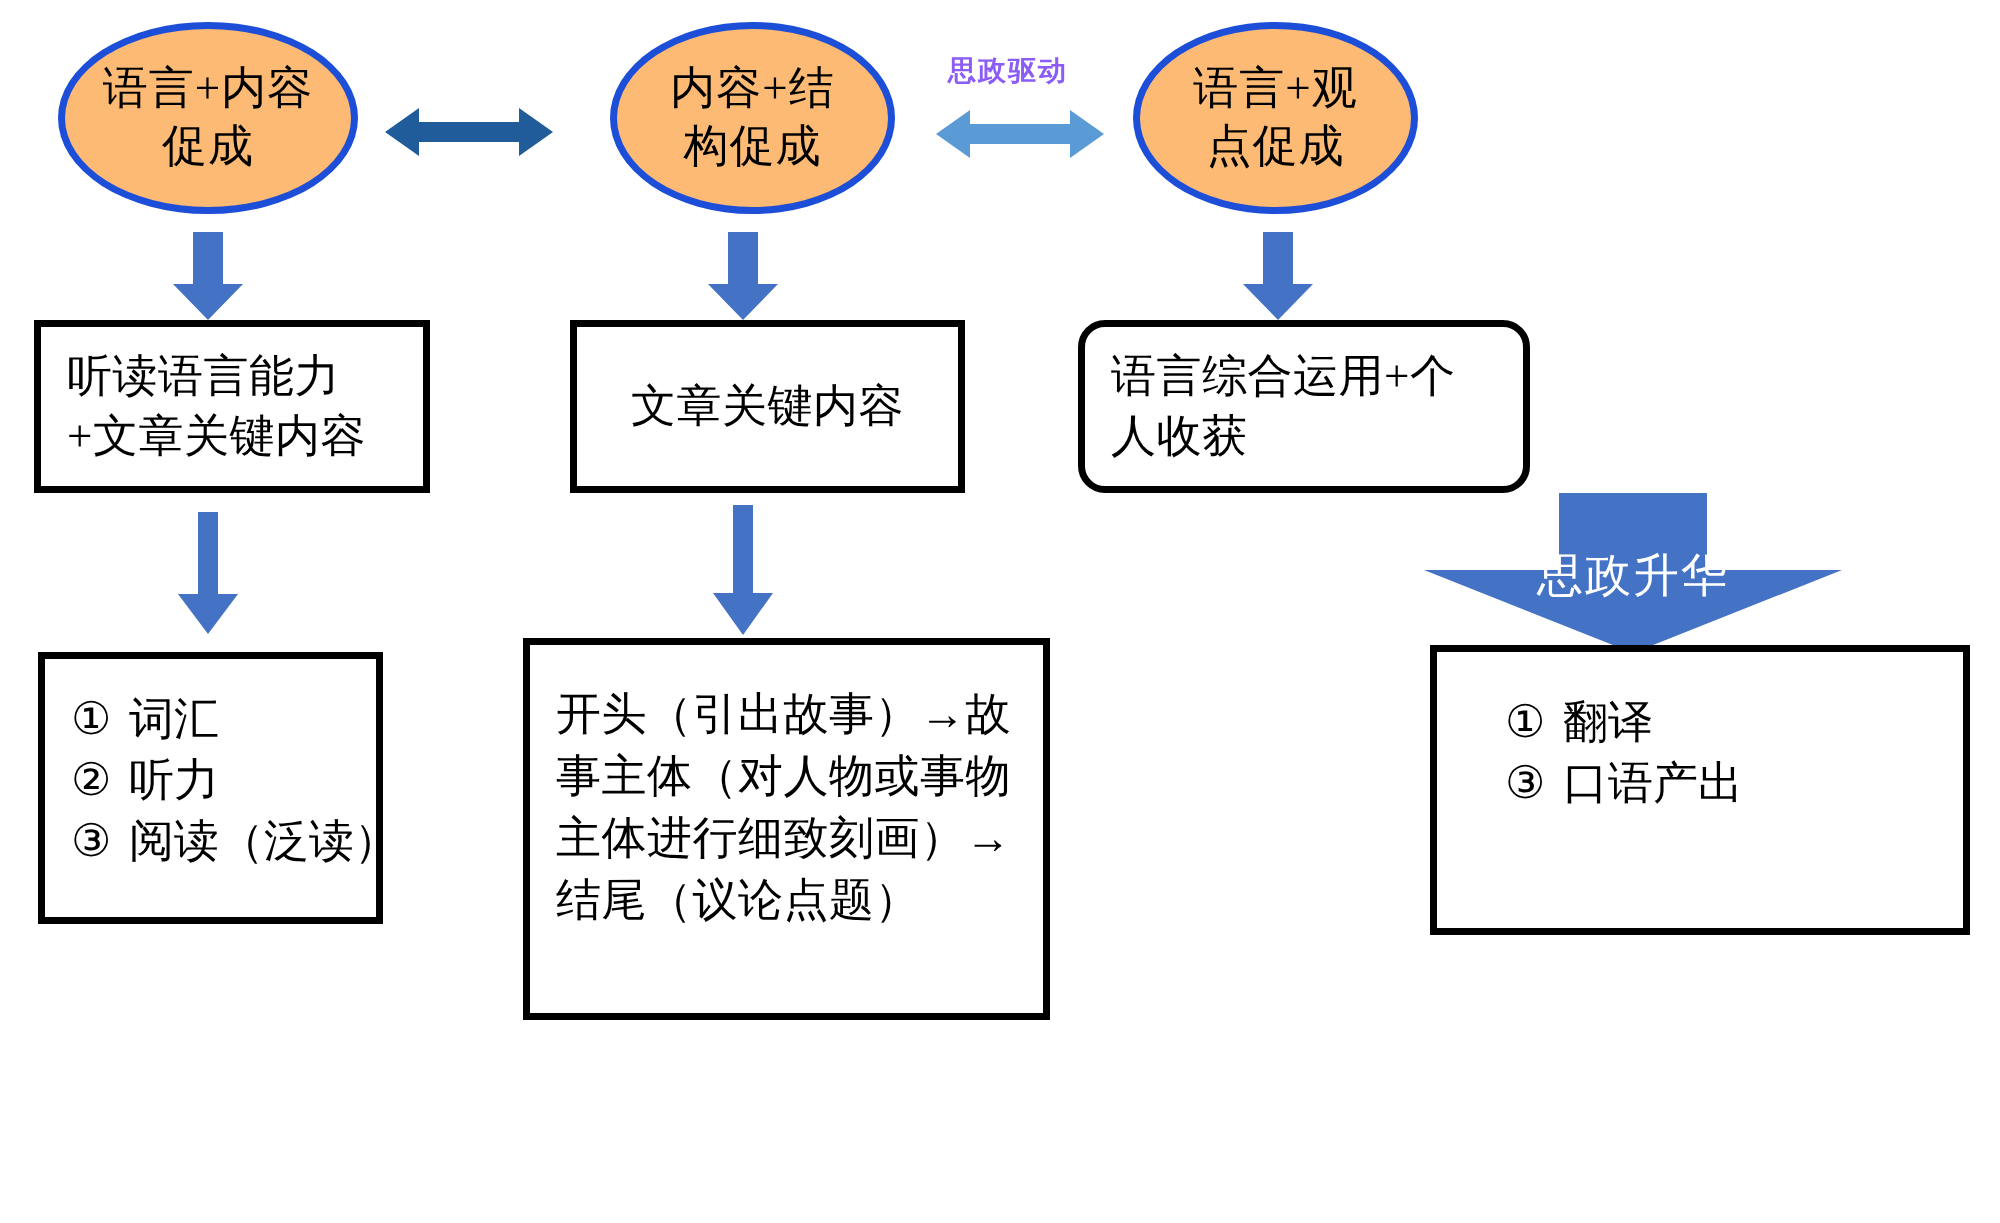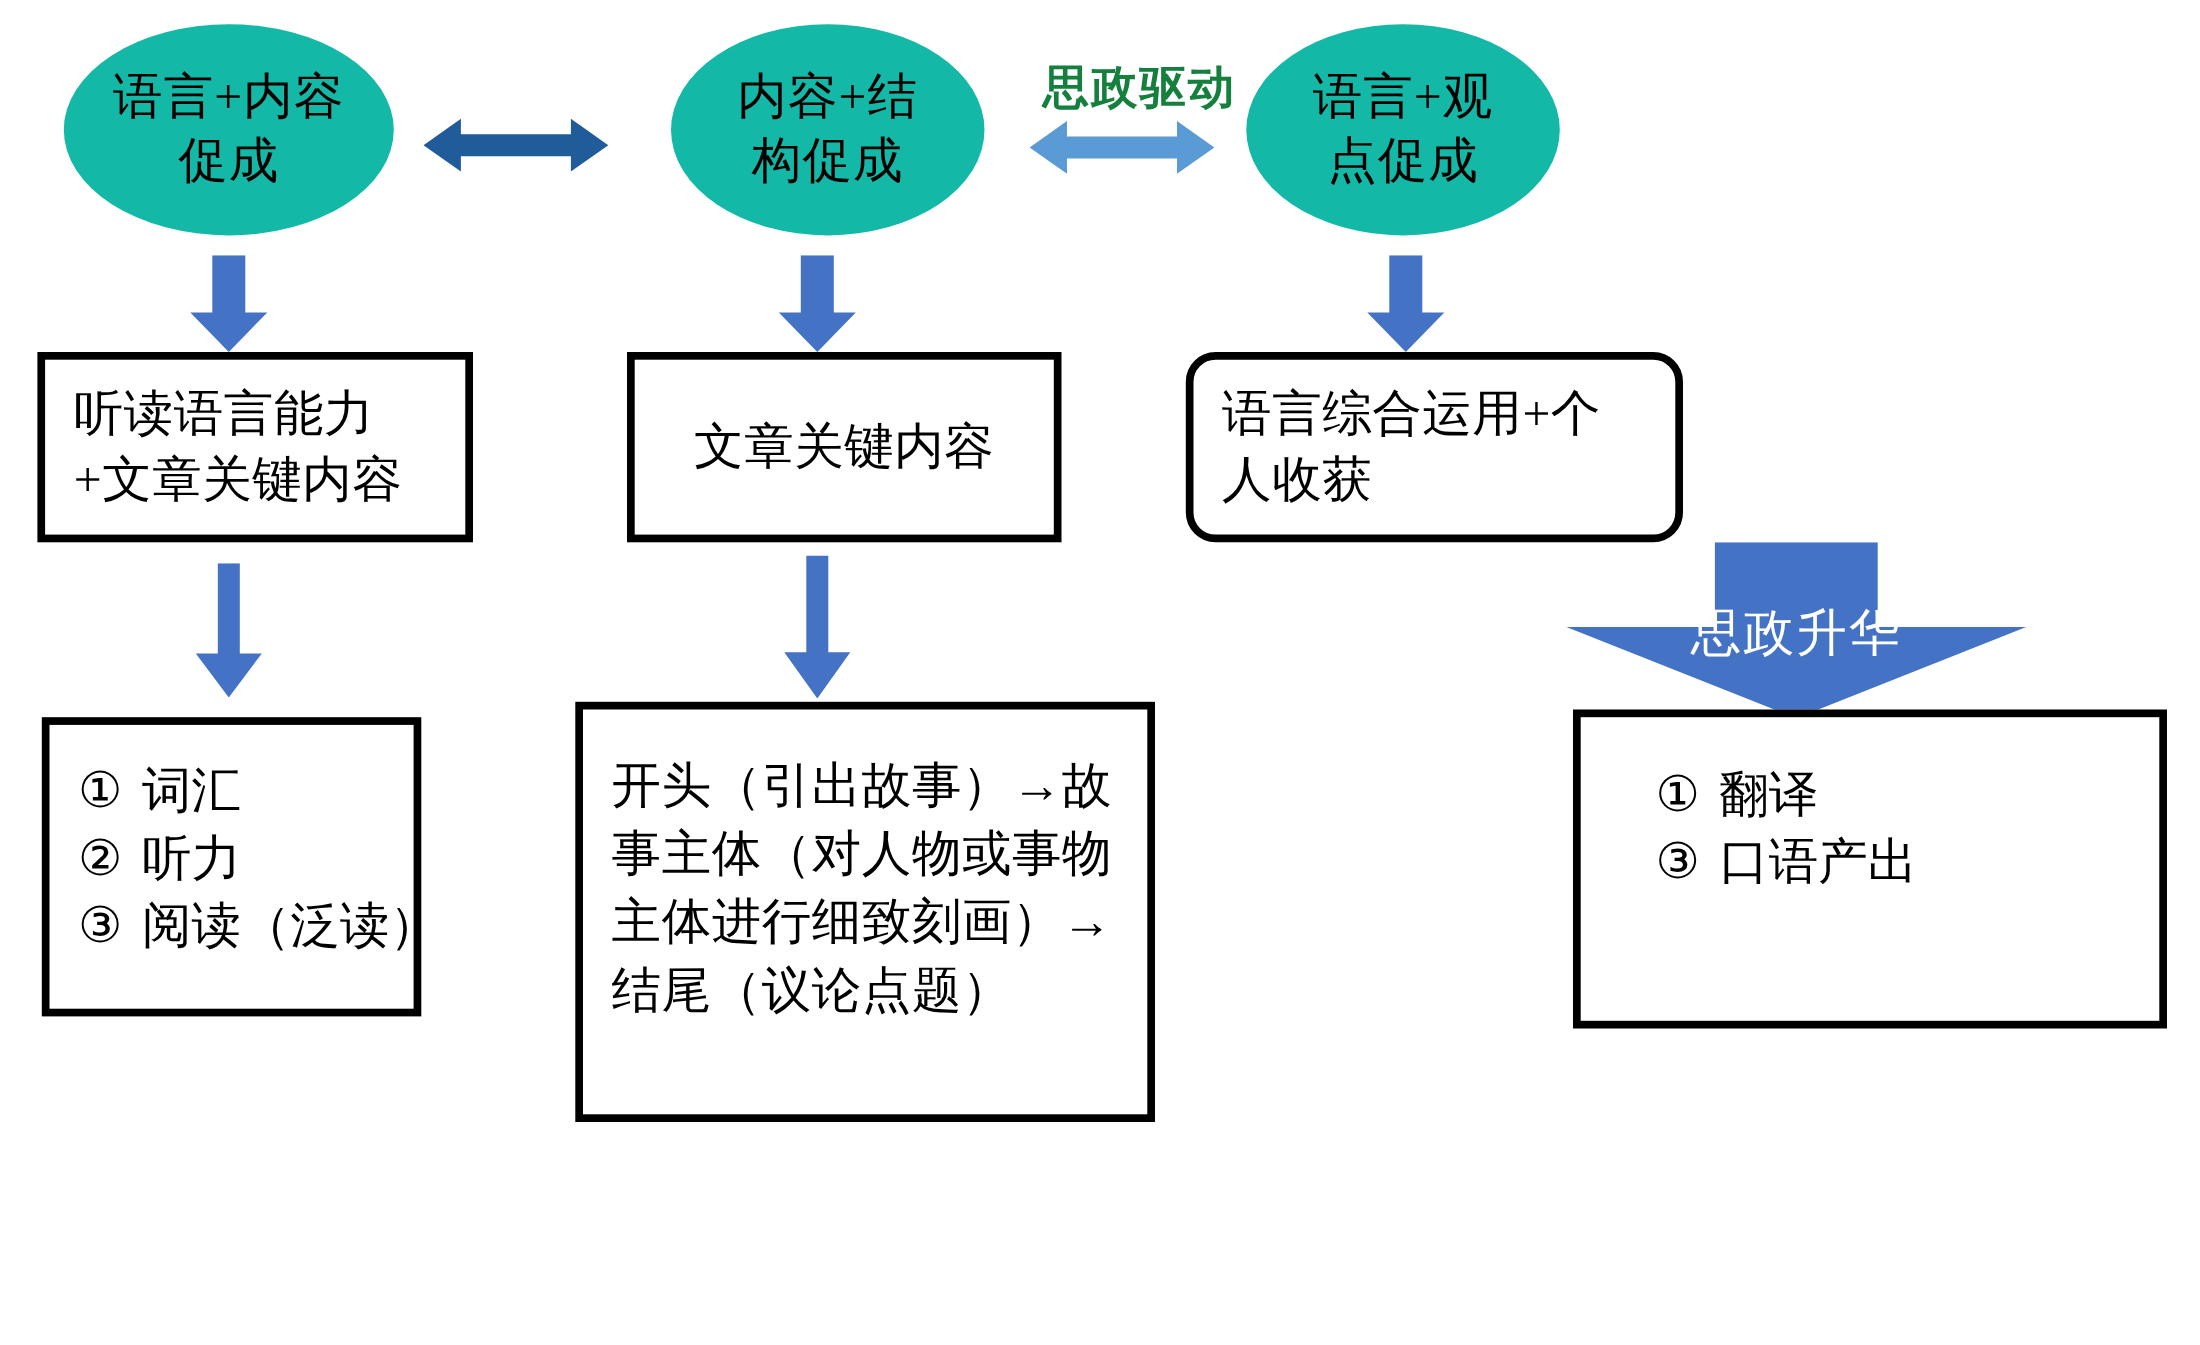--- a/index.html
+++ b/index.html
@@ -14,23 +14,23 @@
     position: relative;
     width: 2000px;
     height: 1223px;
     background: #ffffff;
     overflow: hidden;
   }
 
   
   .ellipse {
     position: absolute;
-    border: 7px solid #14b8a6;
+    border: 7px solid #1d4ed8;
     border-radius: 50%;
-    background: #14b8a6;
+    background: #fdba74;
     display: flex;
     align-items: center;
     justify-content: center;
     box-sizing: border-box;
   }
   .ellipse .etext {
     font-size: 45px;
     line-height: 1.28;
     color: #000000;
     text-align: center;
@@ -113,23 +113,23 @@
     color: #ffffff;
     font-size: 46px;
     letter-spacing: 2px;
     top: 52px;
     z-index: 2;
   }
 
   
   .caption {
     position: absolute;
-    font-size: 42px;
+    font-size: 28px;
     font-weight: bold;
-    color: #15803d;
+    color: #8b5cf6;
     font-family: "Liberation Sans", "DejaVu Sans", sans-serif;
     letter-spacing: 2px;
     white-space: nowrap;
     text-align: center;
   }
 </style>
 </head>
 <body>
 
 <div id="canvas">

